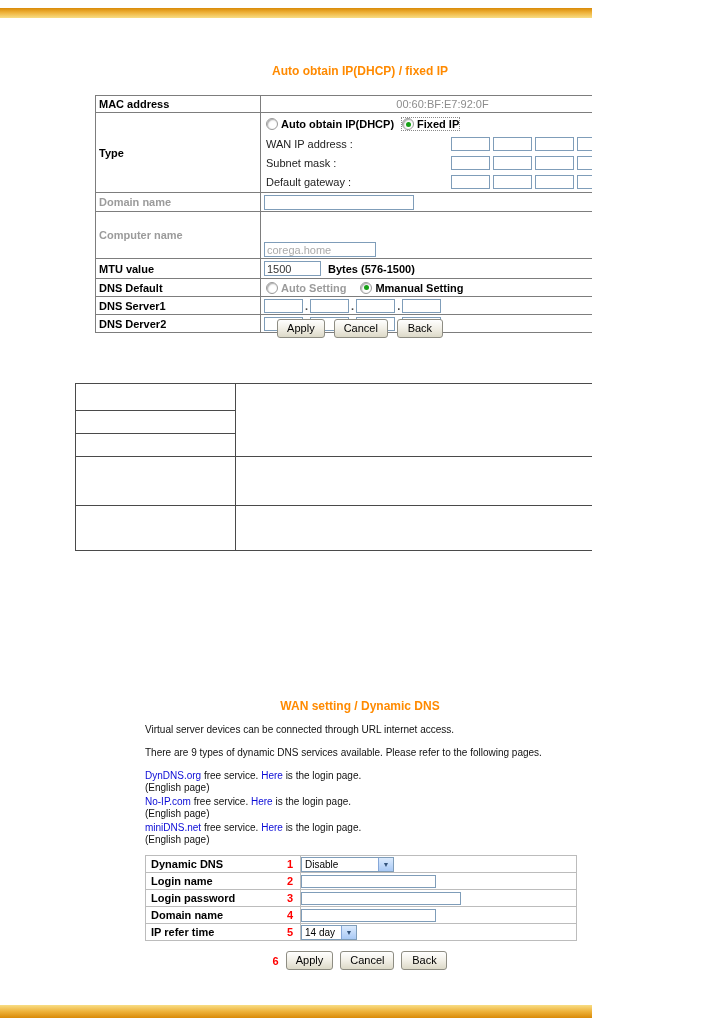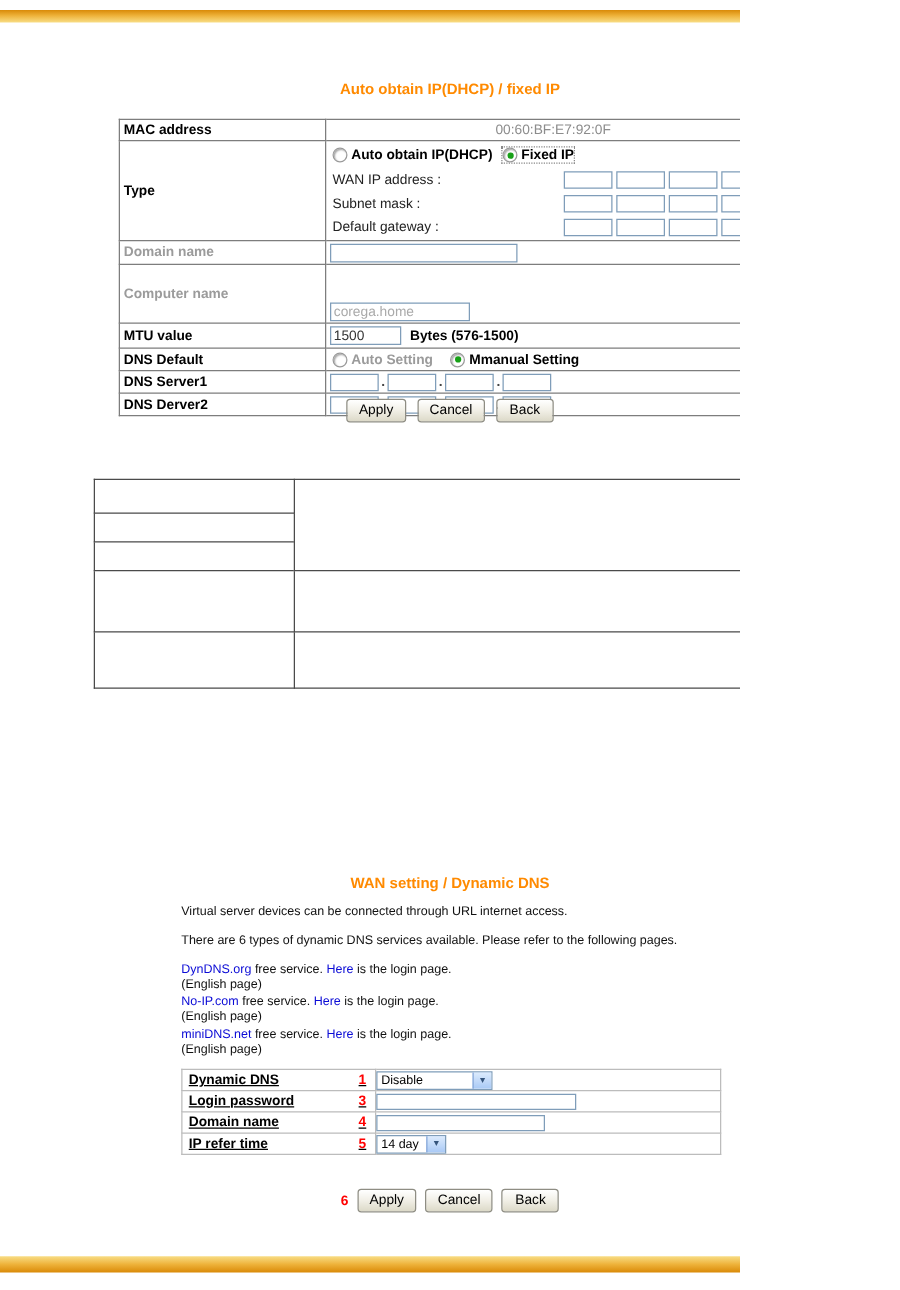--- a/index.html
+++ b/index.html
@@ -59,21 +59,21 @@
 
   
   .para { position:absolute; left:145px; font-size:10px; color:#111; white-space:nowrap; }
   .link { color:#0b0bd6; cursor:pointer; }
 
   
   table.ddns { position:absolute; left:145px; top:855px; width:432px;
     border-collapse:collapse; font-size:11px; border:1px solid #8f8f8f; }
   table.ddns td { border:1px solid #bcbcbc; height:17px; padding:0; background:#fff; }
   td.dlbl { width:155px; }
-  .dlbl-inner { display:flex; justify-content:space-between; align-items:center; padding:0 7px 0 5px;text-decoration:underline; }
+  .dlbl-inner { display:flex; justify-content:space-between; align-items:center; padding:0 7px 0 5px; }
   .dlbl-text { font-weight:bold; color:#000; }
   td.dval { padding-left:2px; }
 
   .sel { display:inline-flex; align-items:stretch; border:1px solid #7f9db9; background:#fff;
     height:15px; vertical-align:middle; cursor:pointer; }
   .seltxt { padding:0 3px; font-size:10px; line-height:13px; flex:1; color:#000; }
   .selarr { width:15px; background:linear-gradient(180deg,#dcebfd,#a9c9f5);
     border-left:1px solid #86a7d8; color:#34547c; font-size:7px;
     display:flex; align-items:center; justify-content:center; }
 </style>
@@ -222,21 +222,21 @@
       <tr style="height:45px">
         <td></td>
         <td></td>
       </tr>
     </tbody>
   </table>
 
   <div class="section-title" style="top:699px">WAN setting / Dynamic DNS</div>
 
   <div class="para" style="top:724px">Virtual server devices can be connected through URL internet access.</div>
-  <div class="para" style="top:747px">There are 6 types of dynamic DNS services available. Please refer to the following pages.</div>
+  <div class="para" style="top:747px">There are 9 types of dynamic DNS services available. Please refer to the following pages.</div>
 
   <div class="para" style="top:770px">
     <span class="link">DynDNS.org</span><span> free service. </span><span class="link">Here</span><span> is the login page.</span>
   </div>
   <div class="para" style="top:782px">(English page)</div>
 
   <div class="para" style="top:796px">
     <span class="link">No-IP.com</span><span> free service. </span><span class="link">Here</span><span> is the login page.</span>
   </div>
   <div class="para" style="top:808px">(English page)</div>
@@ -253,20 +253,31 @@
           <div class="dlbl-inner">
             <span class="dlbl-text">Dynamic DNS</span>
             <span class="rednum">1</span>
           </div>
         </td>
         <td class="dval">
           <span class="sel" style="width:93px">
             <span class="seltxt">Disable</span>
             <span class="selarr">▼</span>
           </span>
+        </td>
+      </tr>
+      <tr>
+        <td class="dlbl">
+          <div class="dlbl-inner">
+            <span class="dlbl-text">Login name</span>
+            <span class="rednum">2</span>
+          </div>
+        </td>
+        <td class="dval">
+          <input class="inp" style="width: 135px; height: 13px;">
         </td>
       </tr>
       <tr>
         <td class="dlbl">
           <div class="dlbl-inner">
             <span class="dlbl-text">Login password</span>
             <span class="rednum">3</span>
           </div>
         </td>
         <td class="dval">

